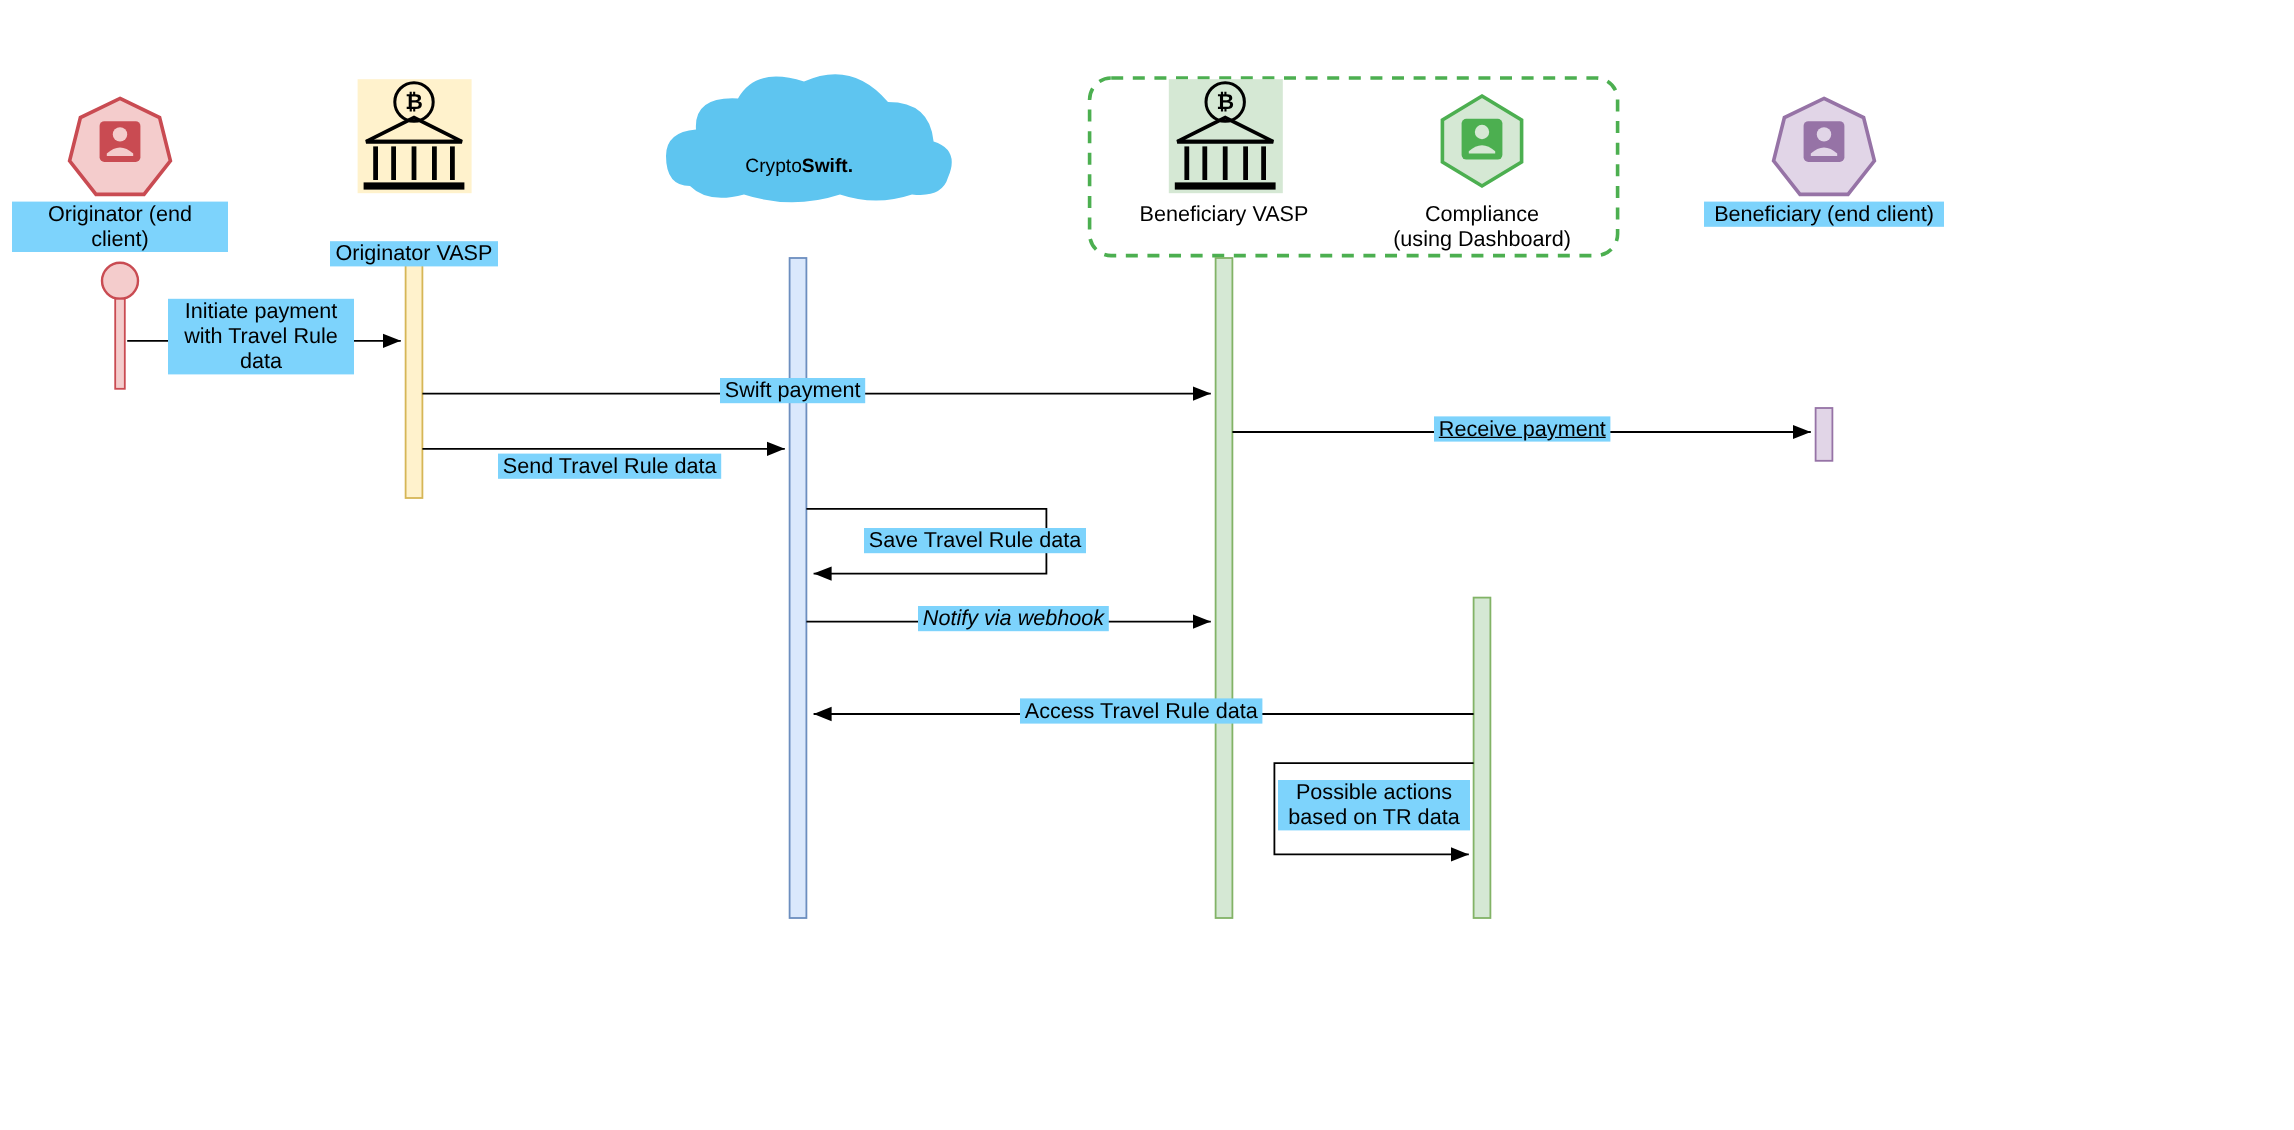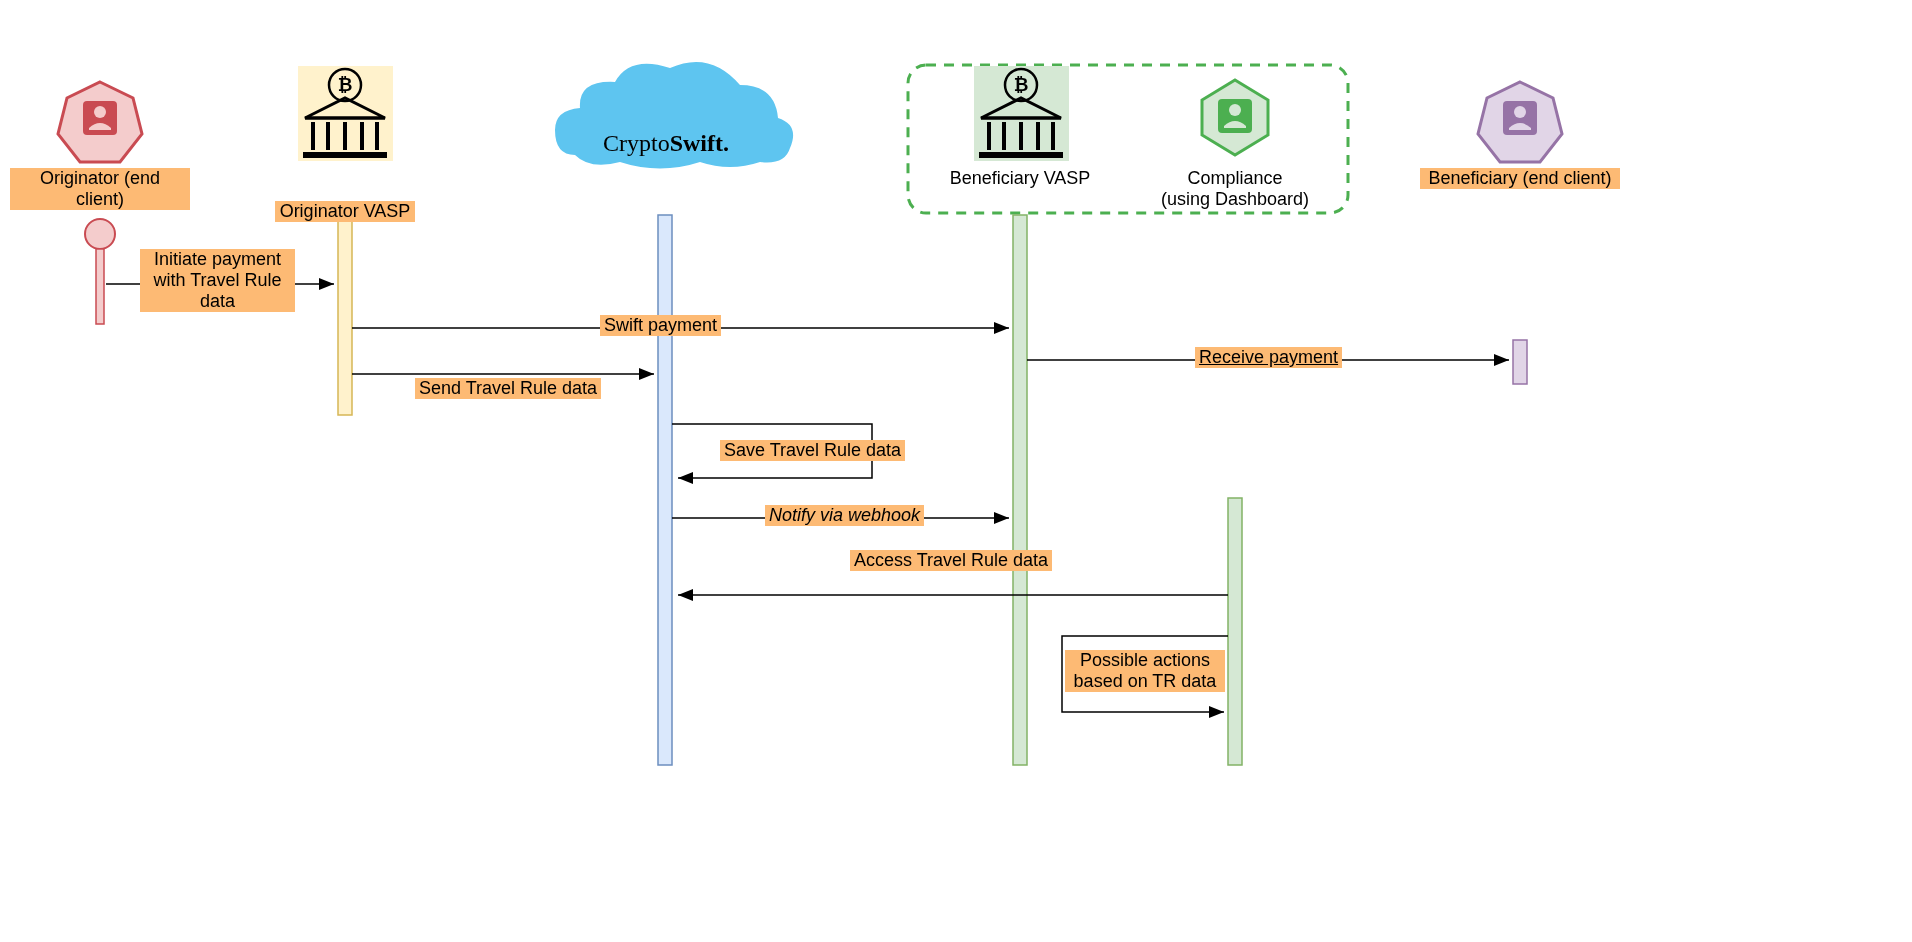--- a/index.html
+++ b/index.html
@@ -10,21 +10,21 @@
       background: #ffffff;
       width: 1912px;
       height: 942px;
       position: relative;
     }
     .label {
       position: absolute;
       font-size: 18px;
       text-align: center;
       color: #000;
-      background: #fdba74;
+      background: #7dd3fc;
       padding: 0 4px;
     }
   </style>
 </head>
 <body>
 
 <svg width="1912" height="942" style="position:absolute;top:0;left:0;">
   <defs>
     <marker id="arrow" markerWidth="12" markerHeight="12" refX="10" refY="5" orient="auto">
       <path d="M0,1 L10,5 L0,9 Z" fill="#000"></path>
@@ -110,37 +110,37 @@
 
   <path d="M672,424 L872,424 L872,478 L678,478" fill="none" stroke="#000" stroke-width="1.5" marker-end="url(#arrow)"></path>
   <line x1="672" y1="518" x2="1009" y2="518" stroke="#000" stroke-width="1.5" marker-end="url(#arrow)"></line>
   <line x1="1228" y1="595" x2="678" y2="595" stroke="#000" stroke-width="1.5" marker-end="url(#arrow)"></line>
 
   <path d="M1228,636 L1062,636 L1062,712 L1224,712" fill="none" stroke="#000" stroke-width="1.5" marker-end="url(#arrow)"></path>
 </svg>
 
 <div class="label" style="left:10px; top:168px; width:180px;">Originator (end client)</div>
 <div class="label" style="left:275px; top:168px; width:140px;margin-top:33px;">Originator VASP</div>
-<div class="label" style="left:596px; top:130px; width:140px; font-size:24px; background:transparent;font-family:Liberation Serif, serif;">
+<div class="label" style="left:596px; top:130px; width:140px; font-size:16px; background:transparent;">
   <span>Crypto</span><span style="font-weight:bold;">Swift.</span>
 </div>
 <div class="label" style="left:940px; top:168px; width:160px; background:transparent;">Beneficiary VASP</div>
 <div class="label" style="left:1150px; top:168px; width:170px; background:transparent;text-align:center;">
   <span>Compliance</span><br>
   <span>(using Dashboard)</span>
 </div>
 <div class="label" style="left:1420px; top:168px; width:200px;">Beneficiary (end client)</div>
 
 <div class="label" style="left:140px; top:249px; width:155px;">
   <span>Initiate payment</span><br>
   <span>with Travel Rule</span><br>
   <span>data</span>
 </div>
 <div class="label" style="left:600px; top:315px;">Swift payment</div>
 <div class="label" style="left:1195px; top:347px;text-decoration:underline;">Receive payment</div>
 <div class="label" style="left:415px; top:361px;margin-top:17px;">Send Travel Rule data</div>
 <div class="label" style="left:720px; top:440px;">Save Travel Rule data</div>
 <div class="label" style="left:765px; top:505px;font-style:italic;">Notify via webhook</div>
-<div class="label" style="left:850px; top:550px;">Access Travel Rule data</div>
+<div class="label" style="left:850px; top:582px;">Access Travel Rule data</div>
 <div class="label" style="left:1065px; top:650px; width:160px;">
   <span>Possible actions</span><br>
   <span>based on TR data</span>
 </div>
 
 </body></html>

